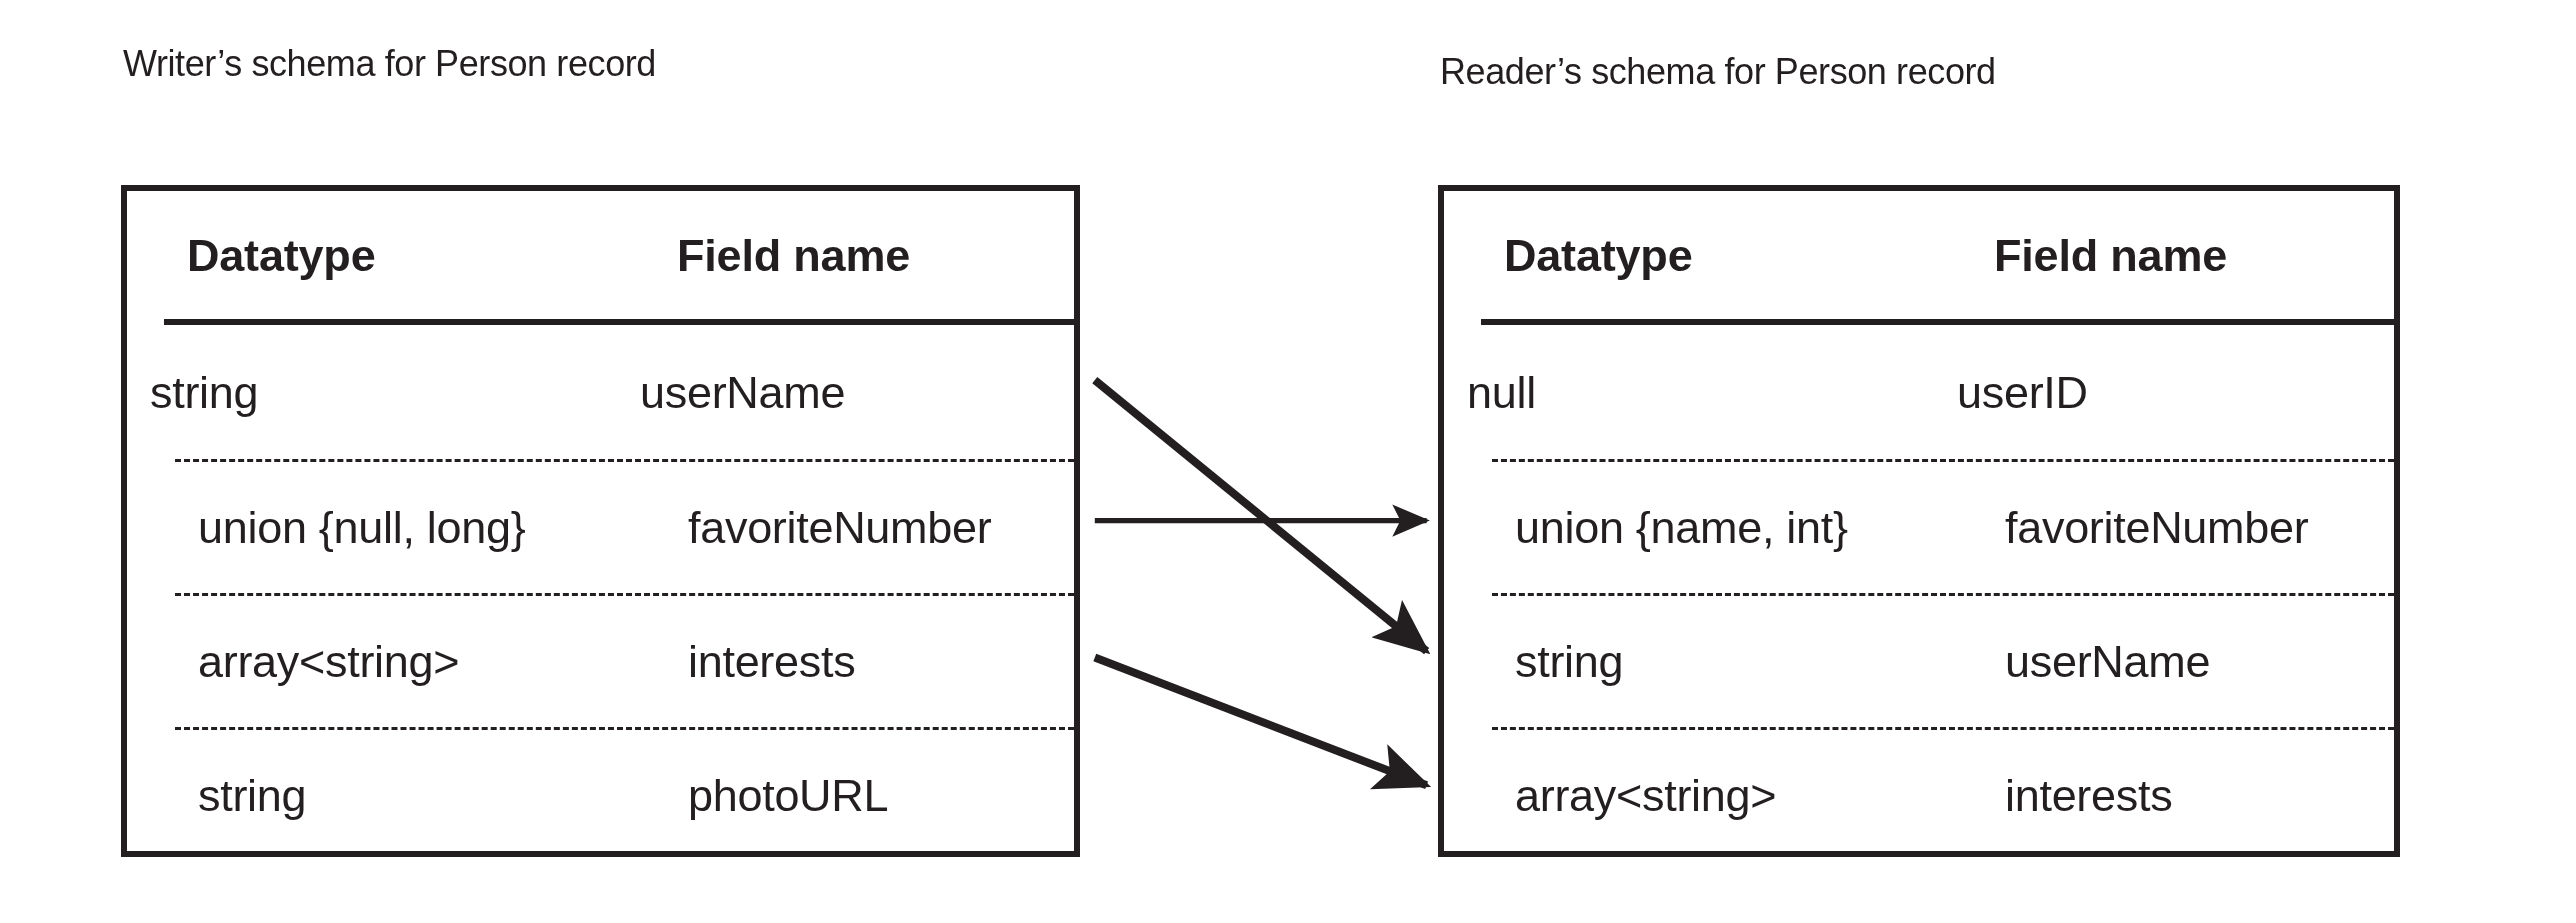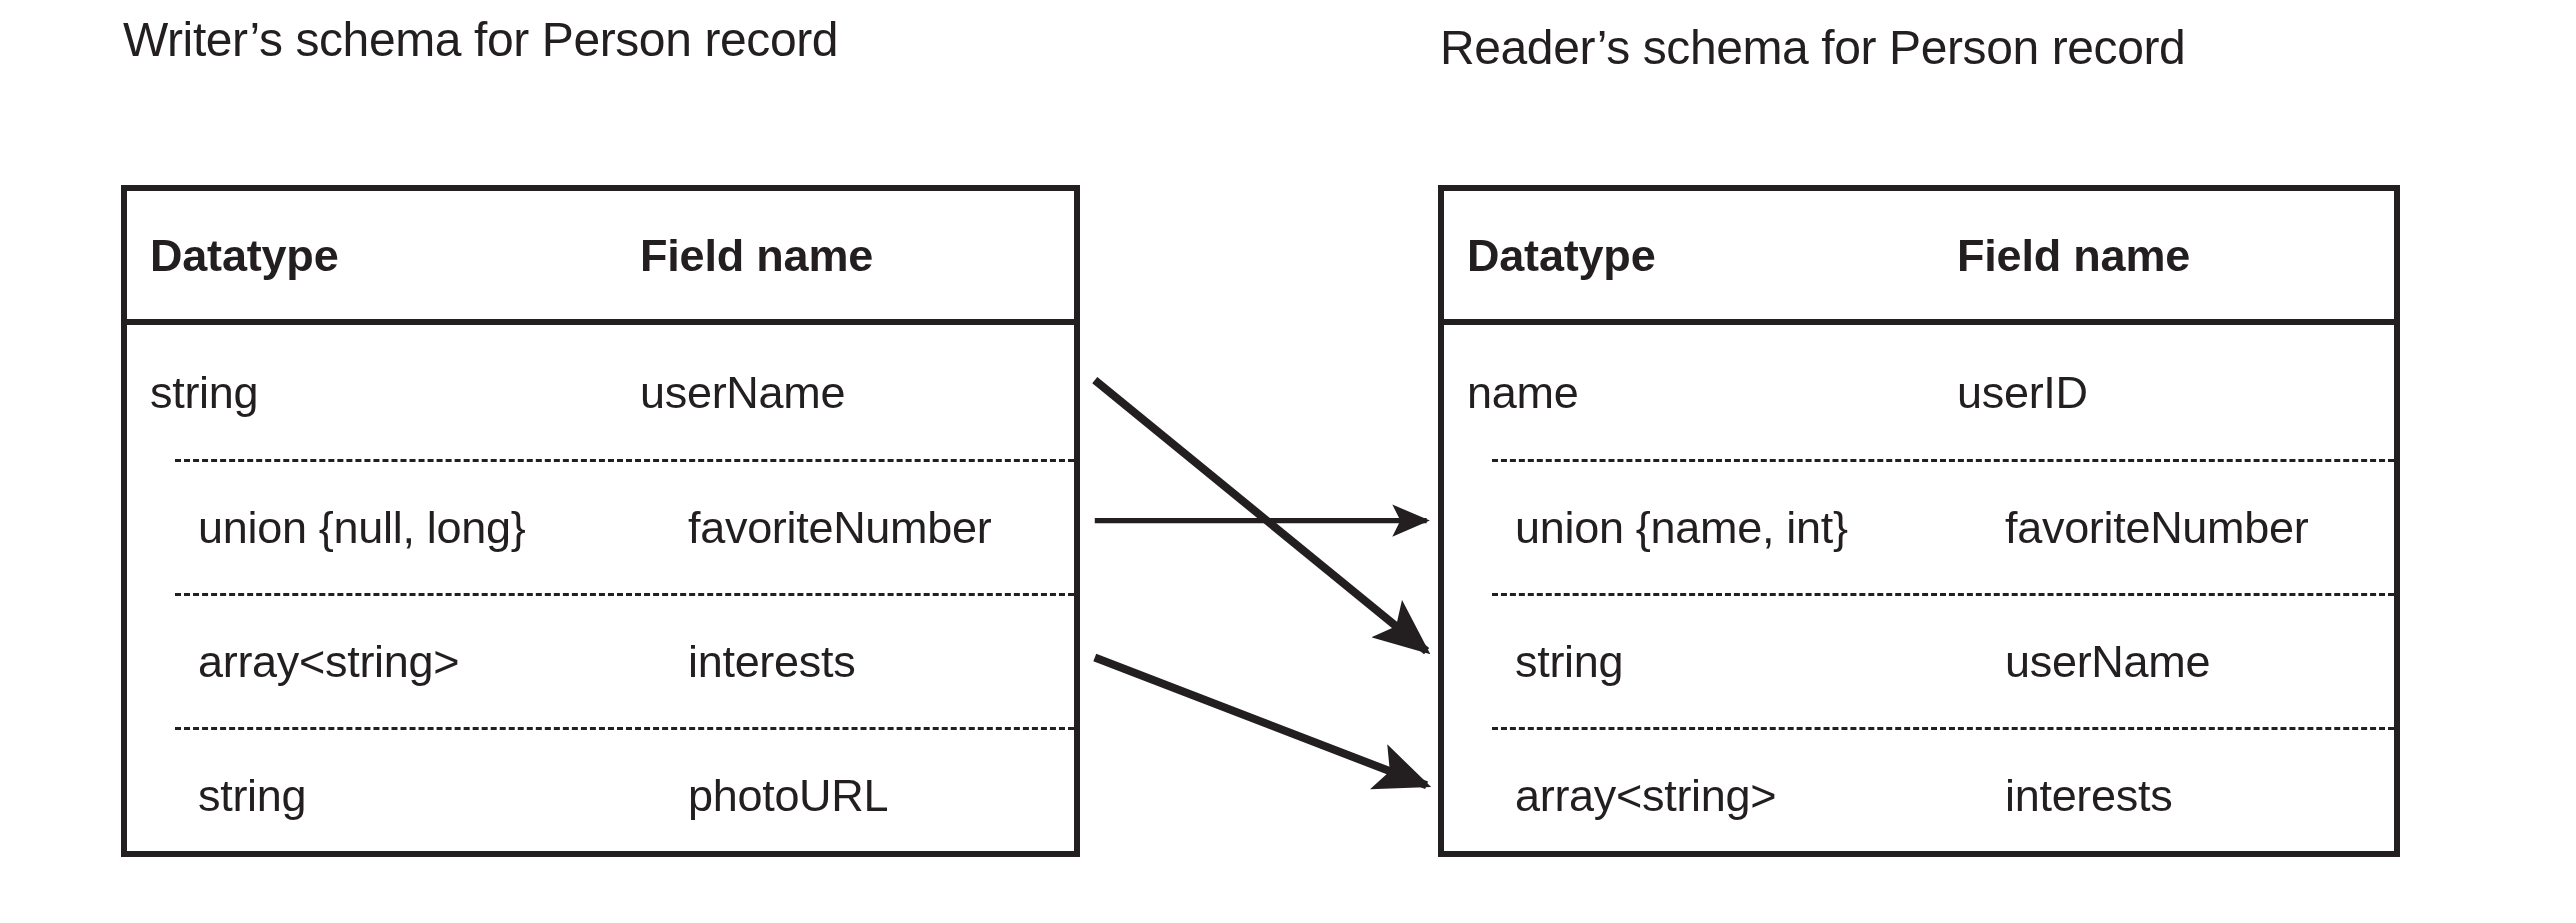--- a/index.html
+++ b/index.html
@@ -16,26 +16,27 @@
     position: relative;
     width: 2576px;
     height: 924px;
     background: #ffffff;
     overflow: hidden;
   }
 
   
   .schema-title {
     position: absolute;
-    font-size: 48px;
+    font-size: 36px;
     font-weight: 400;
     letter-spacing: -0.4px;
     white-space: nowrap;
     line-height: 1;
     color: #231f20;
+    margin-top: 30px;
   }
   #title-writer { left: 123px; top: 16px; }
   #title-reader { left: 1440px; top: 24px; }
 
   
   .schema-table {
     position: absolute;
     top: 185px;
     height: 672px;
     box-sizing: border-box;
@@ -45,20 +46,21 @@
   #table-writer { left: 121px;  width: 959px; }
   #table-reader { left: 1438px; width: 962px; }
 
   .table-header {
     position: relative;
     box-sizing: border-box;
     height: 134px;
     border-bottom: 6.3px solid #231f20;
     display: flex;
     align-items: center;
+    margin-left: 37px;
   }
   .table-body { position: relative; }
 
   .table-row {
     position: relative;
     box-sizing: border-box;
     height: 134px;
     display: flex;
     align-items: center;
   }
@@ -174,21 +176,21 @@
       </div>
       <div class="col-fieldname">
         <span class="cell-text">Field name</span>
       </div>
     </div>
 
     <div class="table-body">
 
       <div class="table-row">
         <div class="col-datatype">
-          <span class="cell-text">name</span>
+          <span class="cell-text">null</span>
         </div>
         <div class="col-fieldname">
           <span class="cell-text">userID</span>
         </div>
       </div>
 
       <div class="table-row">
         <div class="col-datatype">
           <span class="cell-text">union {name, int}</span>
         </div>

